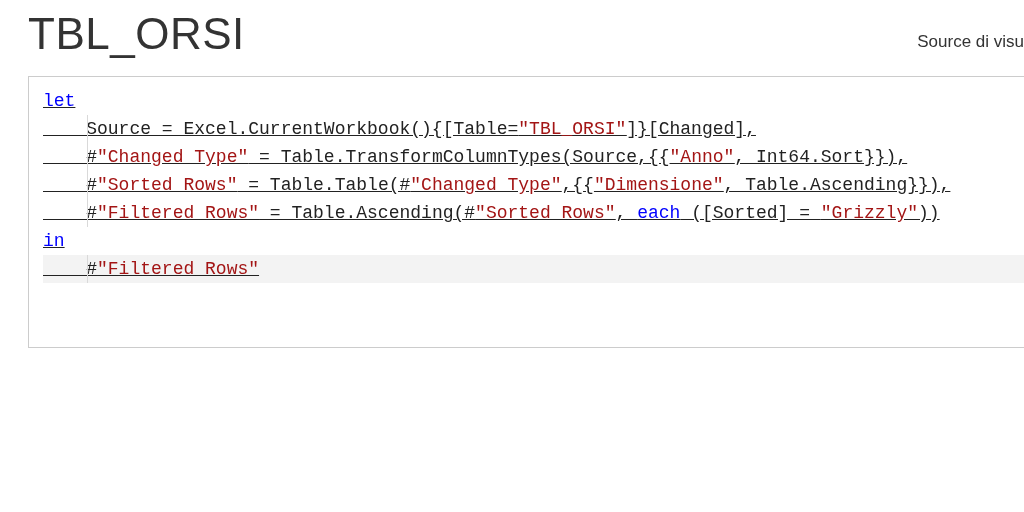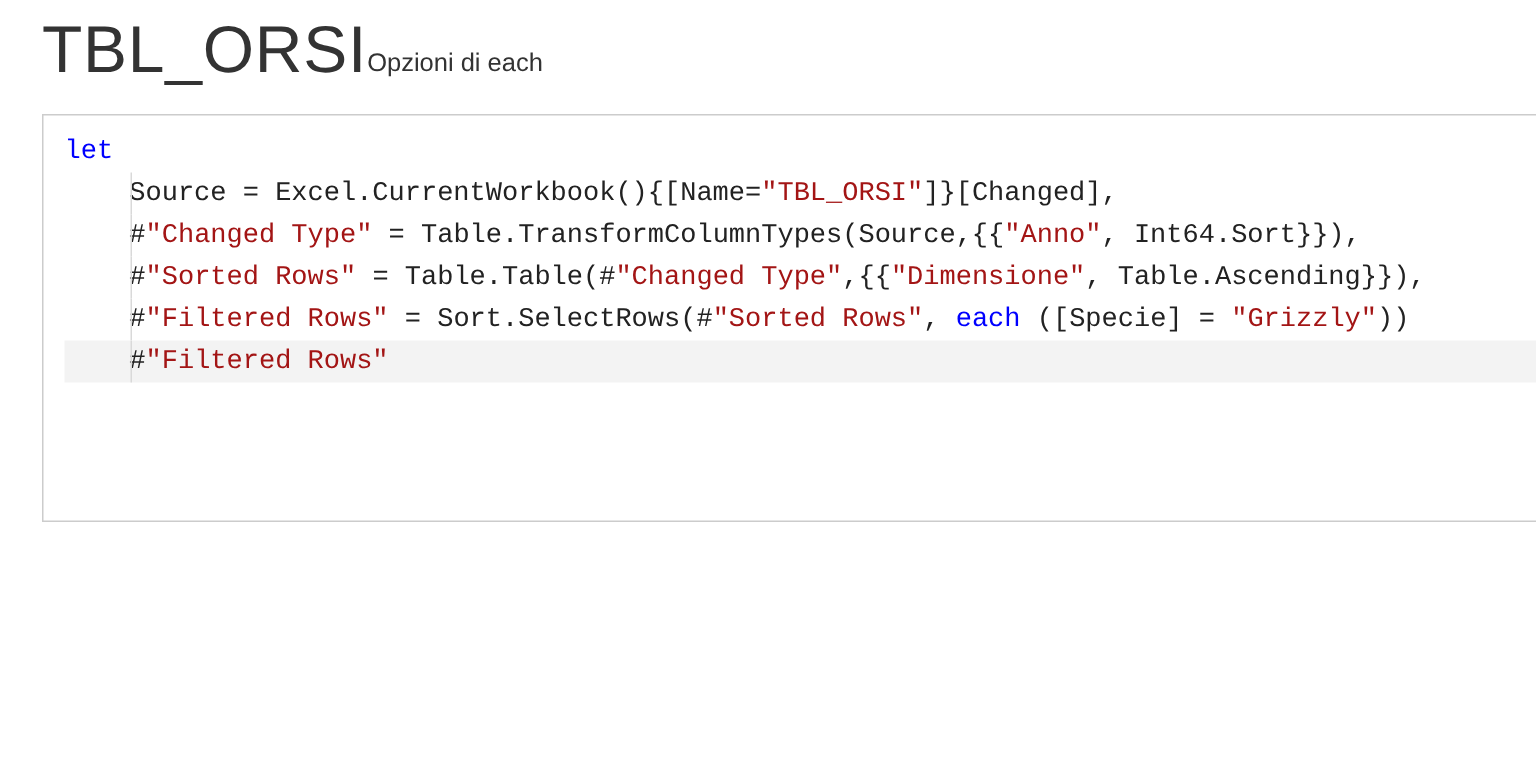--- a/index.html
+++ b/index.html
@@ -7,21 +7,21 @@
     padding: 0;
     width: 1024px;
     height: 512px;
     background: #ffffff;
     font-family: "Segoe UI", "Segoe UI Light", Arial, sans-serif;
     overflow: hidden;
   }
   .header-row {
     display: flex;
     align-items: flex-end;
-    justify-content: flex-start;
+    justify-content: space-between;
     padding: 10px 0 18px 28px;
   }
   .query-title {
     font-size: 44px;
     font-weight: 300;
     color: #333333;
     letter-spacing: 0.5px;
     line-height: 1.1;
   }
   .options-link {
@@ -36,20 +36,21 @@
     border-right: none;
     font-family: Consolas, "Courier New", monospace;
     font-size: 18px;
     line-height: 28px;
     color: #222222;
     background: #ffffff;
     padding: 10px 0 8px 14px;
     height: 272px;
     box-sizing: border-box;
     overflow: hidden;
+    text-decoration: underline;
   }
   .code-line {
     white-space: pre;
     position: relative;
   }
   .code-line.current {
     background: #f3f3f3;
   }
   .guide::before {
     content: "";
@@ -61,31 +62,32 @@
   }
   .kw  { color: #0000ff; }
   .str { color: #a31515; }
   .txt { color: #222222; }
 </style>
 </head>
 <body>
 
 <div class="header-row">
   <div class="query-title">TBL_ORSI</div>
-  <div class="options-link">Opzioni di each</div>
+  <div class="options-link">Source di visu</div>
 </div>
 
 <div class="editor-box">
 
   <div class="code-line"><span class="kw">let</span></div>
 
-  <div class="code-line guide"><span class="txt">    Source = Excel.CurrentWorkbook(){[Name=</span><span class="str">"TBL_ORSI"</span><span class="txt">]}[Changed],</span></div>
+  <div class="code-line guide"><span class="txt">    Source = Excel.CurrentWorkbook(){[Table=</span><span class="str">"TBL_ORSI"</span><span class="txt">]}[Changed],</span></div>
 
   <div class="code-line guide"><span class="txt">    #</span><span class="str">"Changed Type"</span><span class="txt"> = Table.TransformColumnTypes(Source,{{</span><span class="str">"Anno"</span><span class="txt">, Int64.Sort}}),</span></div>
 
   <div class="code-line guide"><span class="txt">    #</span><span class="str">"Sorted Rows"</span><span class="txt"> = Table.Table(#</span><span class="str">"Changed Type"</span><span class="txt">,{{</span><span class="str">"Dimensione"</span><span class="txt">, Table.Ascending}}),</span></div>
 
-  <div class="code-line guide"><span class="txt">    #</span><span class="str">"Filtered Rows"</span><span class="txt"> = Sort.SelectRows(#</span><span class="str">"Sorted Rows"</span><span class="txt">, </span><span class="kw">each</span><span class="txt"> ([Specie] = </span><span class="str">"Grizzly"</span><span class="txt">))</span></div>
+  <div class="code-line guide"><span class="txt">    #</span><span class="str">"Filtered Rows"</span><span class="txt"> = Table.Ascending(#</span><span class="str">"Sorted Rows"</span><span class="txt">, </span><span class="kw">each</span><span class="txt"> ([Sorted] = </span><span class="str">"Grizzly"</span><span class="txt">))</span></div>
 
+  <div class="code-line"><span class="kw">in</span></div>
 
   <div class="code-line guide current"><span class="txt">    #</span><span class="str">"Filtered Rows"</span></div>
 
 </div>
 
 </body></html>

